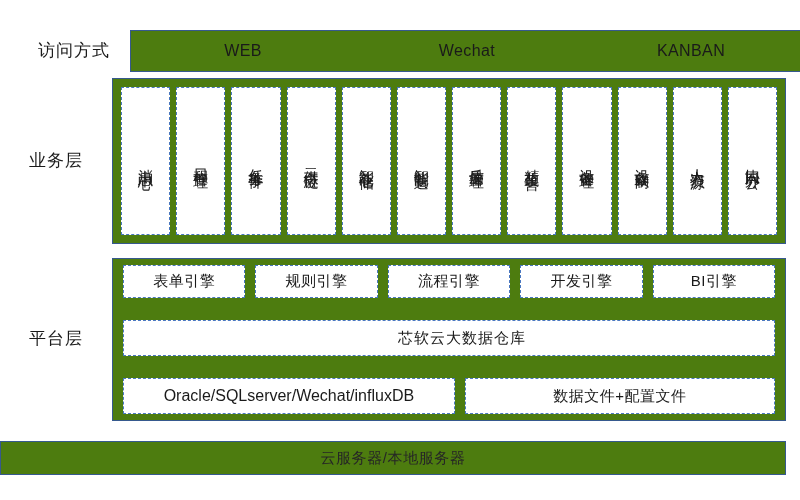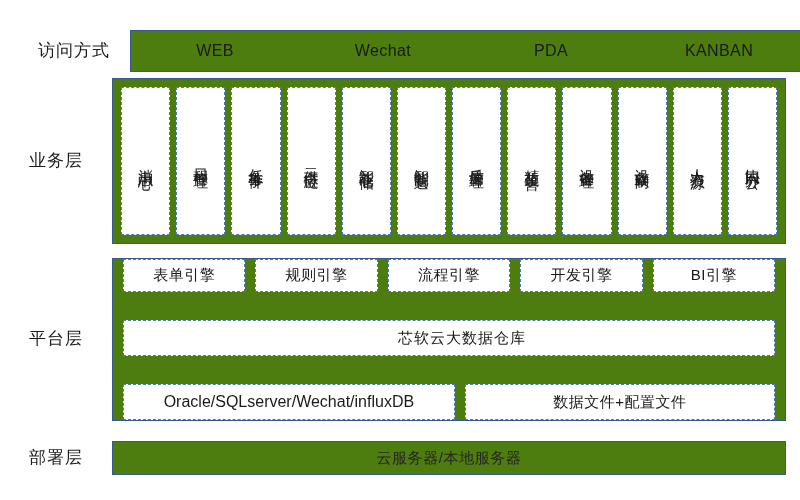--- a/index.html
+++ b/index.html
@@ -104,21 +104,21 @@
     left: 0;
     top: 258px;
     width: 786px;
     height: 163px;
   }
   #row-platform .layer-body {
     height: 163px;
     display: flex;
     flex-direction: column;
     justify-content: center;
-    gap: 28px;
+    gap: 22px;
     padding: 0 10px;
     box-sizing: border-box;
   }
   .plat-band {
     display: flex;
     align-items: center;
     gap: 10px;
   }
   .dash-box {
     border: 1.4px dashed #4A78C0;
@@ -172,21 +172,20 @@
 </head>
 <body>
 
 <div id="diagram">
 
   <div class="layer-row" id="row-access">
     <div class="layer-label">访问方式</div>
     <div class="layer-body">
       <div class="access-item">WEB</div>
       <div class="access-item">Wechat</div>
-      <div class="access-item">PDA</div>
       <div class="access-item">KANBAN</div>
     </div>
   </div>
 
   <div class="layer-row" id="row-business">
     <div class="layer-label">业务层</div>
     <div class="layer-body">
       <div class="biz-card">
         <span class="biz-card-text">消息中心</span>
       </div>
@@ -244,19 +243,18 @@
 
       <div class="plat-band">
         <div class="dash-box store-box db">Oracle/SQLserver/Wechat/influxDB</div>
         <div class="dash-box store-box files">数据文件+配置文件</div>
       </div>
 
     </div>
   </div>
 
   <div class="layer-row" id="row-deploy">
-    <div class="layer-label">部署层</div>
     <div class="layer-body">
       <span>云服务器/本地服务器</span>
     </div>
   </div>
 
 </div>
 
 </body></html>

